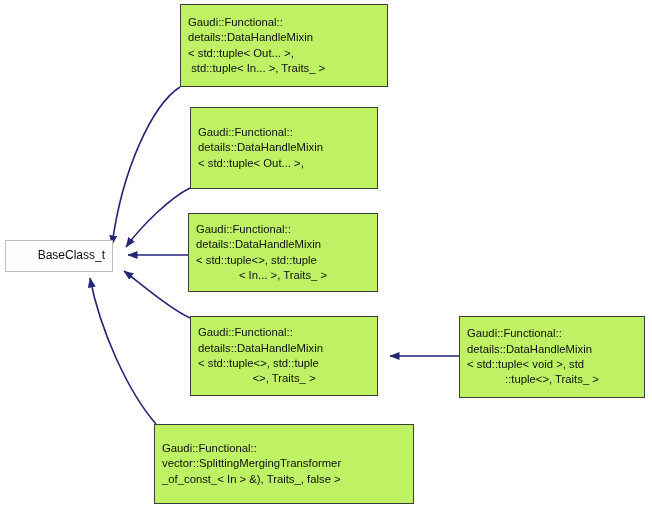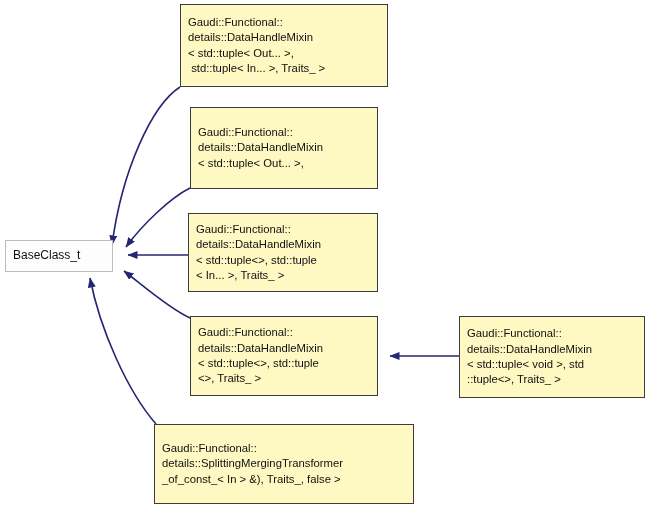--- a/index.html
+++ b/index.html
@@ -20,21 +20,21 @@
     position: absolute;
     left: 0;
     top: 0;
     width: 652px;
     height: 507px;
     pointer-events: none;
   }
   .node {
     position: absolute;
     box-sizing: border-box;
-    background: #fef9c3;
+    background: #bef264;
     border: 1px solid #3c3c3c;
     display: flex;
     flex-direction: column;
     align-items: center;
     justify-content: center;
     text-align: center;
     color: #101010;
     font-size: 11.3px;
     line-height: 15.3px;
     z-index: 2;
@@ -46,23 +46,23 @@
   .node.base {
     border: 1px solid #bdbdbd;
     background: #fdfdfd;
     font-size: 12px;
   }
   .node-inner {
     padding: 0 7px;
     width: 100%;
     box-sizing: border-box;
   }
-  .node.ctr .node-inner { text-align: left; }
+  .node.ctr .node-inner { text-align: right; }
   .node.mix .node-inner { text-align: left; }
-  .node.mix .line.c { display: block; }
+  .node.mix .line.c { text-align: center; display: block; }
 </style>
 </head>
 <body>
 
 <div id="diagram-root">
 
   <svg id="edge-layer" width="652" height="507" viewBox="0 0 652 507">
     <defs>
       <marker id="arrowhead" markerWidth="10" markerHeight="8" refX="9.5" refY="4" orient="auto" markerUnits="userSpaceOnUse">
         <path d="M0,0 L10,4 L0,8 z" fill="#252575"></path>
@@ -128,18 +128,18 @@
       <span class="line">Gaudi::Functional::</span>
       <span class="line">details::DataHandleMixin</span>
       <span class="line">&lt; std::tuple&lt; void &gt;, std</span>
       <span class="line c">::tuple&lt;&gt;, Traits_ &gt;</span>
     </div>
   </div>
 
   <div class="node mix" style="left:154px; top:424px; width:260px; height:80px;">
     <div class="node-inner">
       <span class="line">Gaudi::Functional::</span>
-      <span class="line">details::SplittingMergingTransformer</span>
+      <span class="line">vector::SplittingMergingTransformer</span>
       <span class="line">_of_const_&lt; In &gt; &amp;), Traits_, false &gt;</span>
     </div>
   </div>
 
 </div>
 
 </body></html>

